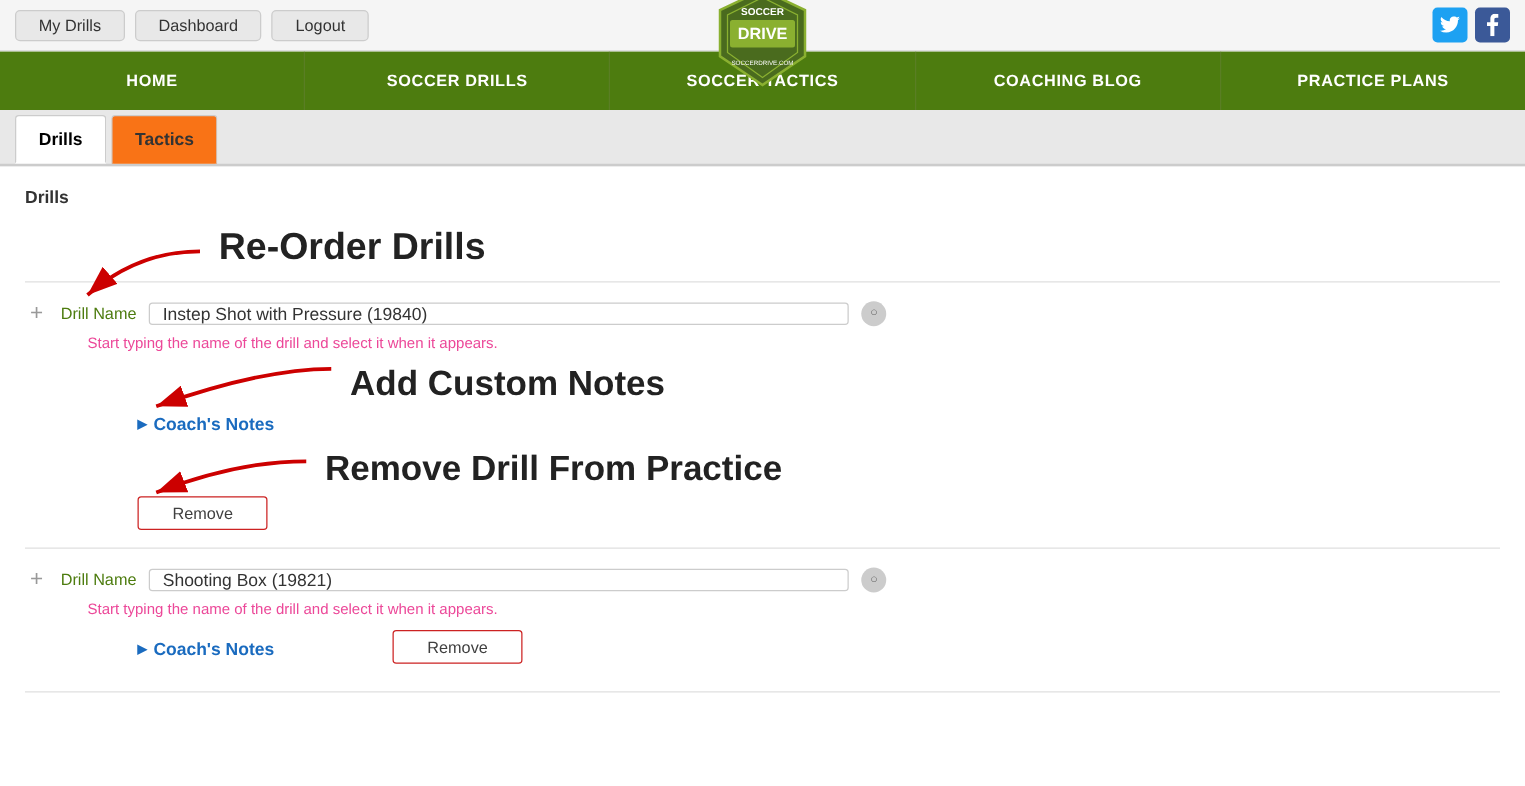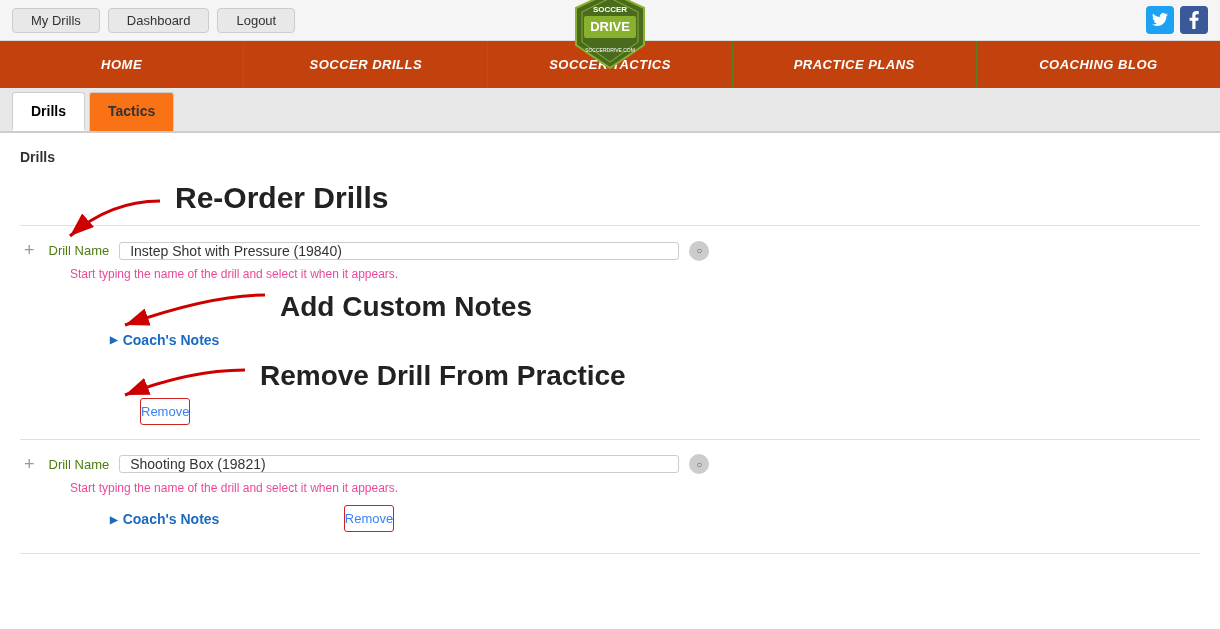--- a/index.html
+++ b/index.html
@@ -49,23 +49,22 @@
       justify-content: center;
       color: white;
       font-size: 14px;
       font-weight: bold;
     }
     .social-icon.fb { background: #3b5998; }
     .social-icon.tw { background: #1da1f2; }
 
     
     nav {
-      background: #c2410c;
-      display: flex;
-      font-style: italic;
+      background: #4d7c0f;
+      display: flex;
     }
     nav a {
       flex: 1;
       text-align: center;
       padding: 16px 8px;
       color: #fff;
       font-weight: bold;
       font-size: 13px;
       text-decoration: none;
       letter-spacing: 0.5px;
@@ -174,25 +173,25 @@
       cursor: pointer;
     }
     .coaches-notes-link::before {
       content: '▶';
       font-size: 10px;
       margin-right: 5px;
       color: #1a6bbf;
     }
 
     .remove-btn {
-      margin-left: 120px;
-      padding: 5px 0;
+      margin-left: 90px;
+      padding: 5px 27px;
       border: 1px solid #cc2222;
       background: #fff;
-      color: #3b82f6;
+      color: #404040;
       font-size: 13px;
       cursor: pointer;
       border-radius: 3px;
     }
   </style>
 </head>
 <body>
 
 <div class="top-bar">
   <div class="top-bar-buttons">
@@ -221,22 +220,22 @@
           <path d="M6.5 18V9.8h2.7l.4-3.1H6.5V4.7c0-.9.25-1.5 1.55-1.5H9.7V.12A22.5 22.5 0 0 0 7.35 0C4.93 0 3.29 1.46 3.29 4.14V6.7H.6v3.1h2.69V18z"></path>
         </svg>
     </div>
   </div>
 </div>
 
 <nav>
   <a href="#">HOME</a>
   <a href="#">SOCCER DRILLS</a>
   <a href="#">SOCCER TACTICS</a>
+  <a href="#">COACHING BLOG</a>
   <a href="#">PRACTICE PLANS</a>
-  <a href="#">COACHING BLOG</a>
 </nav>
 
 <div class="tabs">
   <div class="tab active">Drills</div>
   <div class="tab">Tactics</div>
 </div>
 
 <div class="main-content">
 
   <div style="position:relative; margin-bottom: 4px;">

